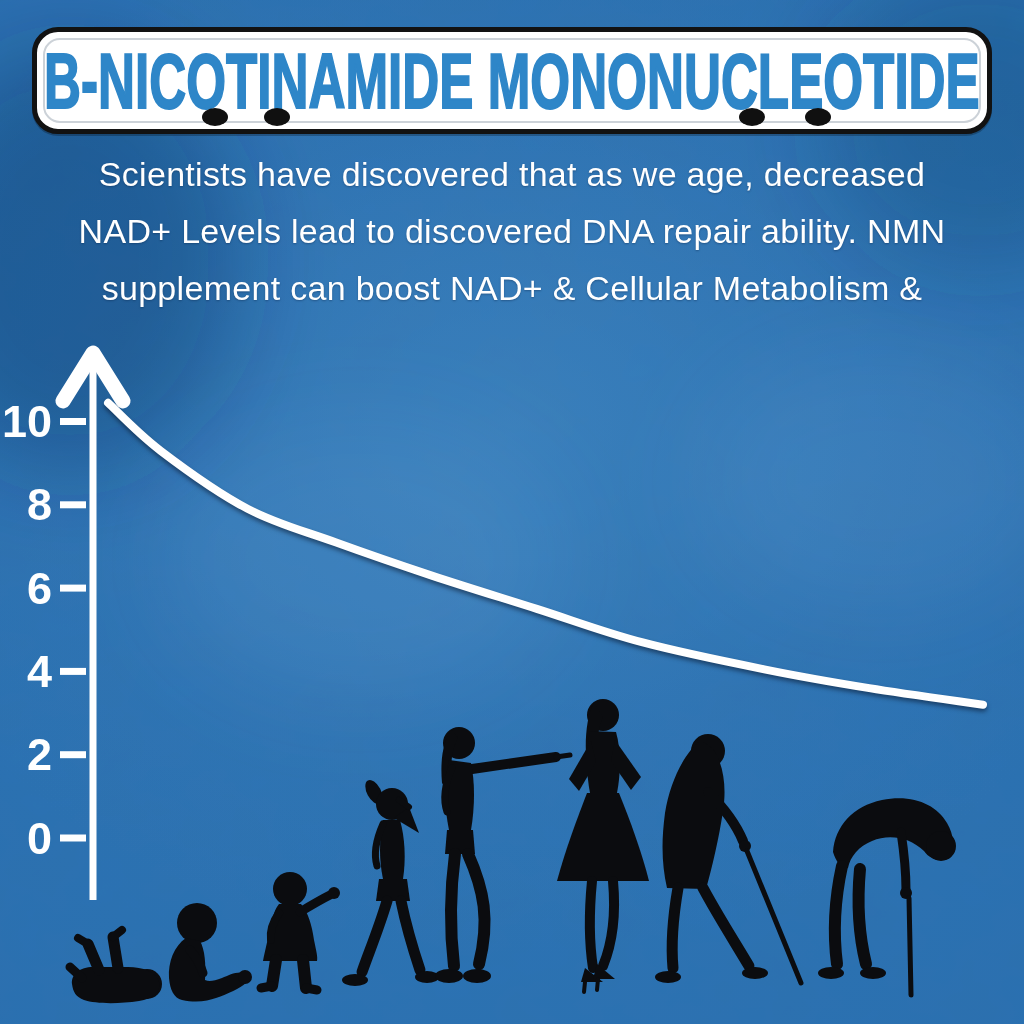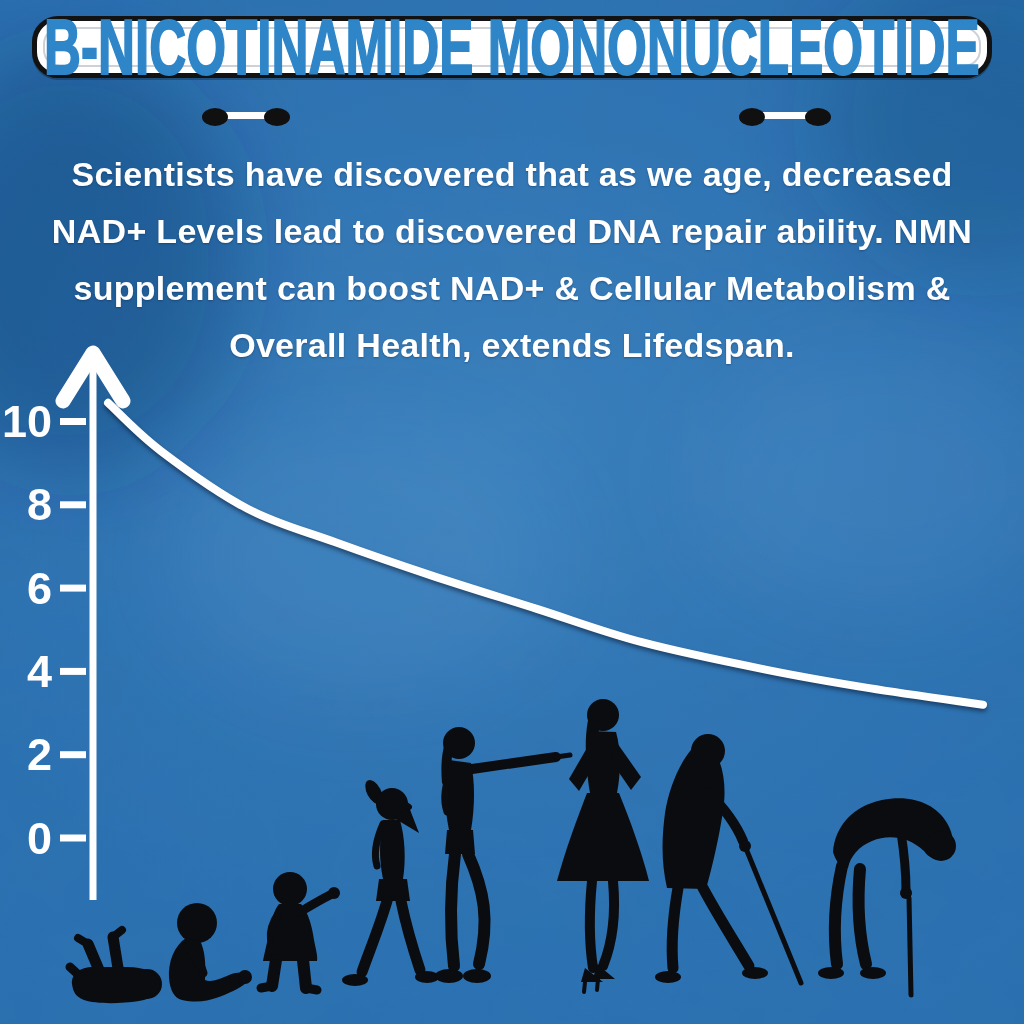--- a/index.html
+++ b/index.html
@@ -6,37 +6,37 @@
   .poster{
     position:relative;width:1024px;height:1024px;overflow:hidden;
     font-family:"Liberation Sans",sans-serif;
     background:
       radial-gradient(ellipse 900px 700px at 50% 42%, rgba(70,135,192,.55) 0%, rgba(60,120,180,.25) 45%, rgba(0,0,0,0) 75%),
       radial-gradient(ellipse 1400px 1400px at 50% 50%, #2f74b2 0%, #2c6ead 60%, #245e9c 100%);
   }
   .noise-layer{position:absolute;inset:0;pointer-events:none;}
   
   .banner{
-    position:absolute;left:32px;top:16px;width:960px;height:62px;box-sizing:border-box;
+    position:absolute;left:32px;top:27px;width:960px;height:107px;box-sizing:border-box;
     background:#ffffff;border:5px solid #121212;border-radius:26px;
     display:flex;align-items:center;justify-content:center;
     box-shadow:0 2px 0 rgba(0,0,0,.25);
   }
   .banner-inner{position:absolute;inset:6px;border:2px solid #ccd2d8;border-radius:17px;pointer-events:none;}
   .banner-title{
     position:relative;display:inline-block;font-size:64px;font-weight:700;line-height:1;
     letter-spacing:0px;-webkit-text-stroke:1.6px currentColor;
     transform:scale(0.8,1.22);transform-origin:center;white-space:nowrap;
   }
   .pin-gap{position:absolute;height:7px;top:112px;background:#ffffff;}
   .pin{position:absolute;width:26px;height:18px;top:108px;background:#101010;border-radius:50%;}
   
   .intro{
     position:absolute;left:12px;top:146px;width:1000px;text-align:center;color:#ffffff;
-    font-size:34px;line-height:57px;letter-spacing:.3px;font-weight:700;
+    font-size:34px;line-height:57px;letter-spacing:.3px;font-weight:400;
     text-shadow:0 1px 2px rgba(10,30,60,.35);
   }
   
   .scene{position:absolute;inset:0;}
   .axis{stroke:#ffffff;stroke-width:7;}
   .arrowhead{fill:none;stroke:#ffffff;stroke-width:15;stroke-linecap:round;stroke-linejoin:round;}
   .tick{stroke:#ffffff;stroke-width:7;}
   .ticklabel{fill:#ffffff;font-family:"Liberation Sans",sans-serif;font-weight:700;font-size:45px;text-anchor:end;dominant-baseline:central;}
   .curve{fill:none;stroke:#ffffff;stroke-width:8;stroke-linecap:round;filter:drop-shadow(0 3px 2px rgba(5,15,35,.5));}
   .sil{fill:#0b0c0f;stroke:none;}
@@ -72,21 +72,20 @@
   <div class="pin-gap" style="left:760px;width:50px;"></div>
   <div class="pin" style="left:202px;"></div>
   <div class="pin" style="left:264px;"></div>
   <div class="pin" style="left:739px;"></div>
   <div class="pin" style="left:805px;"></div>
 
   <div class="intro">
     <div>Scientists have discovered that as we age, decreased</div>
     <div>NAD+ Levels lead to discovered DNA repair ability. NMN</div>
     <div>supplement can boost NAD+ &amp; Cellular Metabolism &amp;</div>
-    <div>Overall Health, extends Lifedspan.</div>
   </div>
 
   <svg class="scene" viewBox="0 0 1024 1024" width="1024" height="1024">
 
     <g>
       <line class="axis" x1="93" y1="900" x2="93" y2="360"></line>
       <path class="arrowhead" d="M63,401 L93,353 L123,401"></path>
     </g>
     <g>
         <line x1="60" x2="86" y1="421.5" y2="421.5" class="tick"></line>

